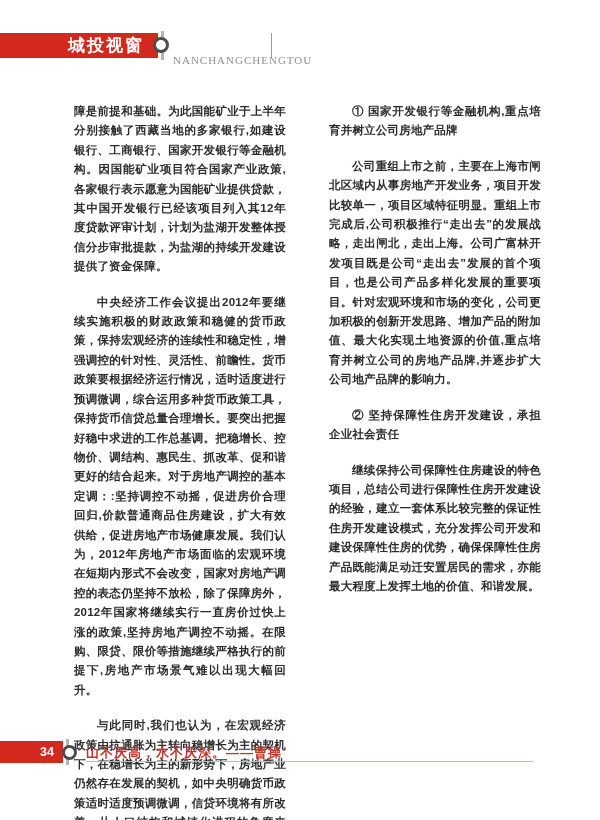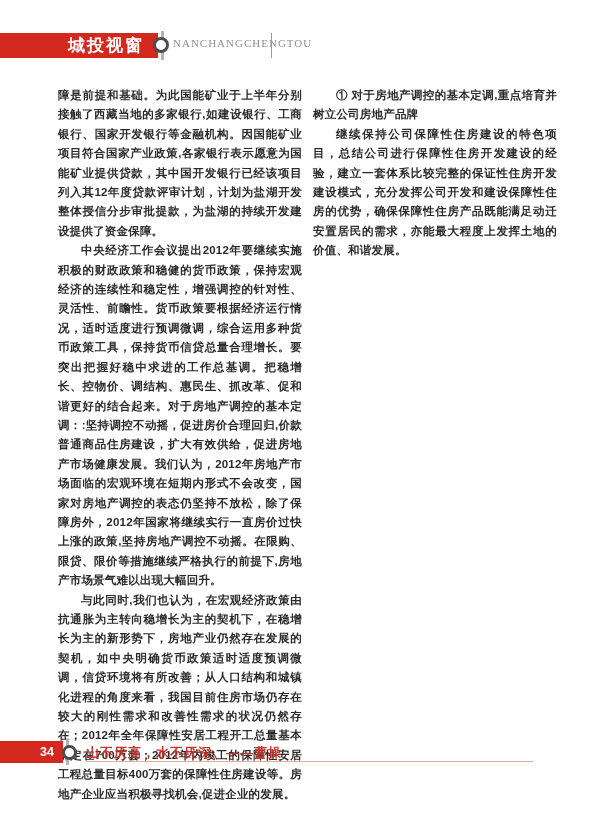--- a/index.html
+++ b/index.html
@@ -40,21 +40,21 @@
   .header-ring {
     position: absolute;
     left: 153px; top: 37px;
     width: 10px; height: 10px;
     border: 3px solid #4d4d4d;
     border-radius: 50%;
     background: #ffffff;
   }
   .masthead-pinyin {
     position: absolute;
-    left: 173px; top: 37px;
+    left: 173px; top: 54px;
     font-family: "Liberation Serif", serif;
     font-size: 11px;
     color: #8f8f8f;
     letter-spacing: 1px;
     white-space: nowrap;
   }
   .header-endbar {
     position: absolute;
     left: 271px; top: 33px;
     width: 1px; height: 25px;
@@ -68,21 +68,21 @@
     width: 244px;
     font-size: 11.5px;
     line-height: 19.4px;
     color: #2b2b2b;
     font-weight: bold;
     text-align: justify;
     letter-spacing: 0.2px;
   }
   .col-left  { left: 58px; }
   .col-right { left: 313px; }
-  .para { margin: 0; text-indent: 2em; }
+  .para { margin: 16px; text-indent: 2em; }
   .para.cont { text-indent: 0; }
 
   
   .footer-band {
     position: absolute;
     left: 0; top: 741px;
     width: 63px; height: 22px;
     background: #d2281d;
     display: flex;
     align-items: center;
@@ -139,21 +139,23 @@
   <div class="header-endbar"></div>
 
   <div class="col col-left">
     <p class="para cont">障是前提和基础。为此国能矿业于上半年分别接触了西藏当地的多家银行,如建设银行、工商银行、国家开发银行等金融机构。因国能矿业项目符合国家产业政策,各家银行表示愿意为国能矿业提供贷款，其中国开发银行已经该项目列入其12年度贷款评审计划，计划为盐湖开发整体授信分步审批提款，为盐湖的持续开发建设提供了资金保障。</p>
     <p class="para">中央经济工作会议提出2012年要继续实施积极的财政政策和稳健的货币政策，保持宏观经济的连续性和稳定性，增强调控的针对性、灵活性、前瞻性。货币政策要根据经济运行情况，适时适度进行预调微调，综合运用多种货币政策工具，保持货币信贷总量合理增长。要突出把握好稳中求进的工作总基调。把稳增长、控物价、调结构、惠民生、抓改革、促和谐更好的结合起来。对于房地产调控的基本定调：:坚持调控不动摇，促进房价合理回归,价款普通商品住房建设，扩大有效供给，促进房地产市场健康发展。我们认为，2012年房地产市场面临的宏观环境在短期内形式不会改变，国家对房地产调控的表态仍坚持不放松，除了保障房外，2012年国家将继续实行一直房价过快上涨的政策,坚持房地产调控不动摇。在限购、限贷、限价等措施继续严格执行的前提下,房地产市场景气难以出现大幅回升。</p>
     <p class="para">与此同时,我们也认为，在宏观经济政策由抗通胀为主转向稳增长为主的契机下，在稳增长为主的新形势下，房地产业仍然存在发展的契机，如中央明确货币政策适时适度预调微调，信贷环境将有所改善；从人口结构和城镇化进程的角度来看，我国目前住房市场仍存在较大的刚性需求和改善性需求的状况仍然存在；2012年全年保障性安居工程开工总量基本确定在700万套；2012年内竣工的保障性安居工程总量目标400万套的保障性住房建设等。房地产企业应当积极寻找机会,促进企业的发展。</p>
 
   </div>
 
   <div class="col col-right">
-    <p class="para">① 对于房地产调控的基本定调,重点培育并树立公司房地产品牌</p>
+    <p class="para">① 国家开发银行等金融机构,重点培育并树立公司房地产品牌</p>
+    <p class="para">公司重组上市之前，主要在上海市闸北区域内从事房地产开发业务，项目开发比较单一，项目区域特征明显。重组上市完成后,公司积极推行“走出去”的发展战略，走出闸北，走出上海。公司广富林开发项目既是公司“走出去”发展的首个项目，也是公司产品多样化发展的重要项目。针对宏观环境和市场的变化，公司更加积极的创新开发思路、增加产品的附加值、最大化实现土地资源的价值,重点培育并树立公司的房地产品牌,并逐步扩大公司地产品牌的影响力。</p>
+    <p class="para">② 坚持保障性住房开发建设，承担企业社会责任</p>
     <p class="para">继续保持公司保障性住房建设的特色项目，总结公司进行保障性住房开发建设的经验，建立一套体系比较完整的保证性住房开发建设模式，充分发挥公司开发和建设保障性住房的优势，确保保障性住房产品既能满足动迁安置居民的需求，亦能最大程度上发挥土地的价值、和谐发展。</p>
 
   </div>
 
   <div class="footer-band">
     <span class="footer-pagenum">34</span>
   </div>
   <div class="footer-tick"></div>
   <div class="footer-ring"></div>
   <span class="footer-quote">山不厌高，水不厌深。——曹操</span>

